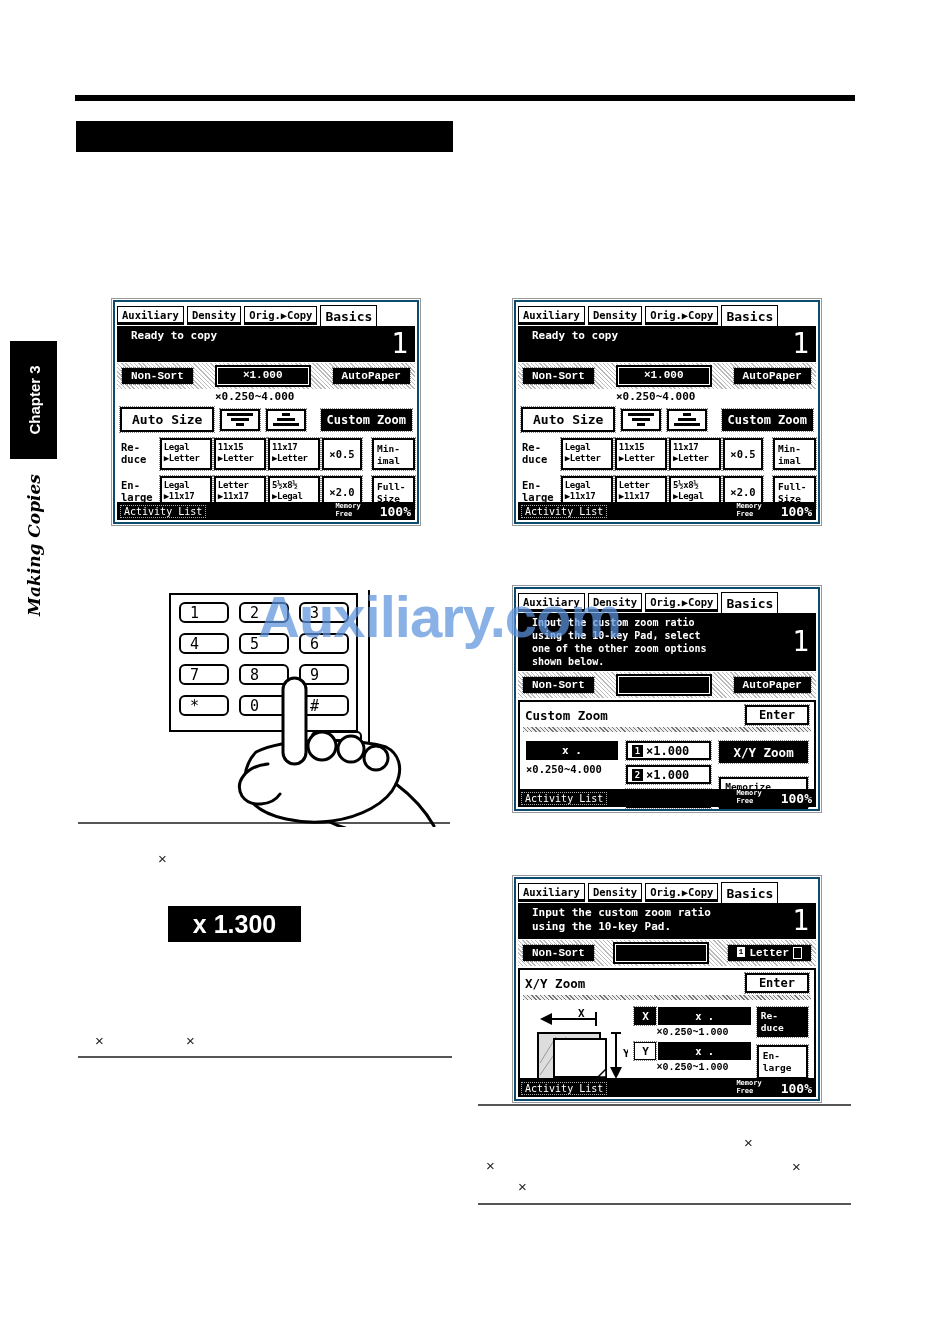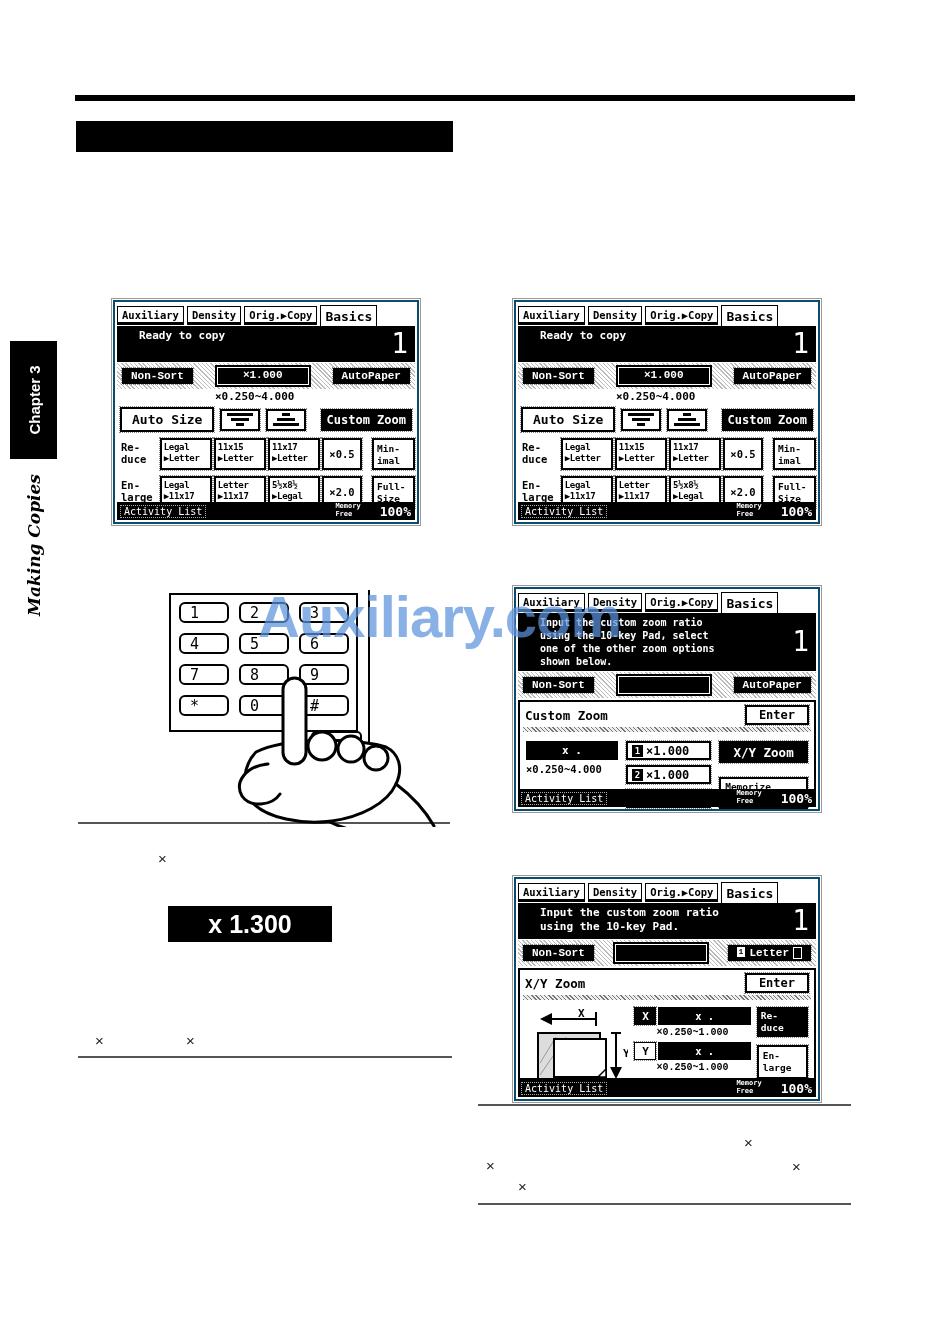--- a/index.html
+++ b/index.html
@@ -15,33 +15,33 @@
   .chapter-box span{position:absolute;left:50%;top:50%;transform:translate(-50%,-50%) rotate(-90deg);
         color:#fff;font-weight:bold;font-size:15px;white-space:nowrap;}
   .section-box{left:10px;top:462px;width:47px;height:165px;}
   .section-box span{position:absolute;left:50%;top:50%;transform:translate(-50%,-50%) rotate(-90deg);
         color:#000;font-family:"DejaVu Serif",serif;font-style:italic;font-weight:bold;
         font-size:17px;white-space:nowrap;}
   .thin-rule{height:2px;background:#555;}
   .xmark{font-size:15px;color:#222;font-weight:normal;}
   .watermark{left:258px;top:583px;font-size:58px;font-weight:bold;letter-spacing:-1px;
         color:rgba(92,147,221,0.72);z-index:9;white-space:nowrap;}
-  .ratio-box{left:168px;top:906px;width:164px;height:36px;background:#000;color:#fff;
+  .ratio-box{left:168px;top:906px;width:133px;height:36px;background:#000;color:#fff;
         display:flex;align-items:center;justify-content:center;font-weight:bold;font-size:25px;}
 
   
   .scr{width:306px;height:224px;border:2px solid #0c4a6e;outline:1px solid #999;outline-offset:1px;
        background:#fff;box-sizing:border-box;font-family:"DejaVu Sans Mono","DejaVu Sans",monospace;
        overflow:hidden;margin-top:20px;}
   .scr *{box-sizing:border-box;}
   .scr-tabs{display:flex;align-items:flex-end;height:23px;padding:2px 2px 0 2px;gap:3px;}
   .tab{background:#fff;border:1px solid #000;border-bottom:3px solid #000;
        font-weight:bold;font-size:10.5px;padding:2px 4px 1px;white-space:nowrap;}
   .tab.active{border-bottom:none;font-size:13px;height:21px;display:flex;align-items:center;margin-bottom:-1px;}
-  .scr-msg{background:#000;color:#fff;margin:1px 2px;padding:3px 36px 3px 22px;
+  .scr-msg{background:#000;color:#fff;margin:1px 2px;padding:3px 36px 3px 14px;
        font-weight:bold;font-size:11px;line-height:1.25;position:relative;min-height:36px;}
   .scr-msg.tall{min-height:52px;font-size:10px;line-height:1.3;}
   .scr-count{position:absolute;right:7px;top:50%;transform:translateY(-50%);
        font-size:28px;font-weight:normal;line-height:1;}
   .mode{height:26px;margin:0 2px;display:flex;align-items:center;justify-content:space-between;
        padding:0 5px;background:repeating-linear-gradient(45deg,#bbb 0 1px,#fff 1px 3px);font-family:Liberation Mono, monospace;}
   .mode-btn{background:#000;color:#fff;font-weight:bold;font-size:11px;padding:2px 9px;
        outline:1px dotted #888;white-space:nowrap;}
   .mode-disp{background:#000;color:#fff;border:1px solid #fff;box-shadow:0 0 0 2px #000;
        width:92px;min-height:18px;text-align:center;font-weight:bold;font-size:11px;padding:1px 0;}

